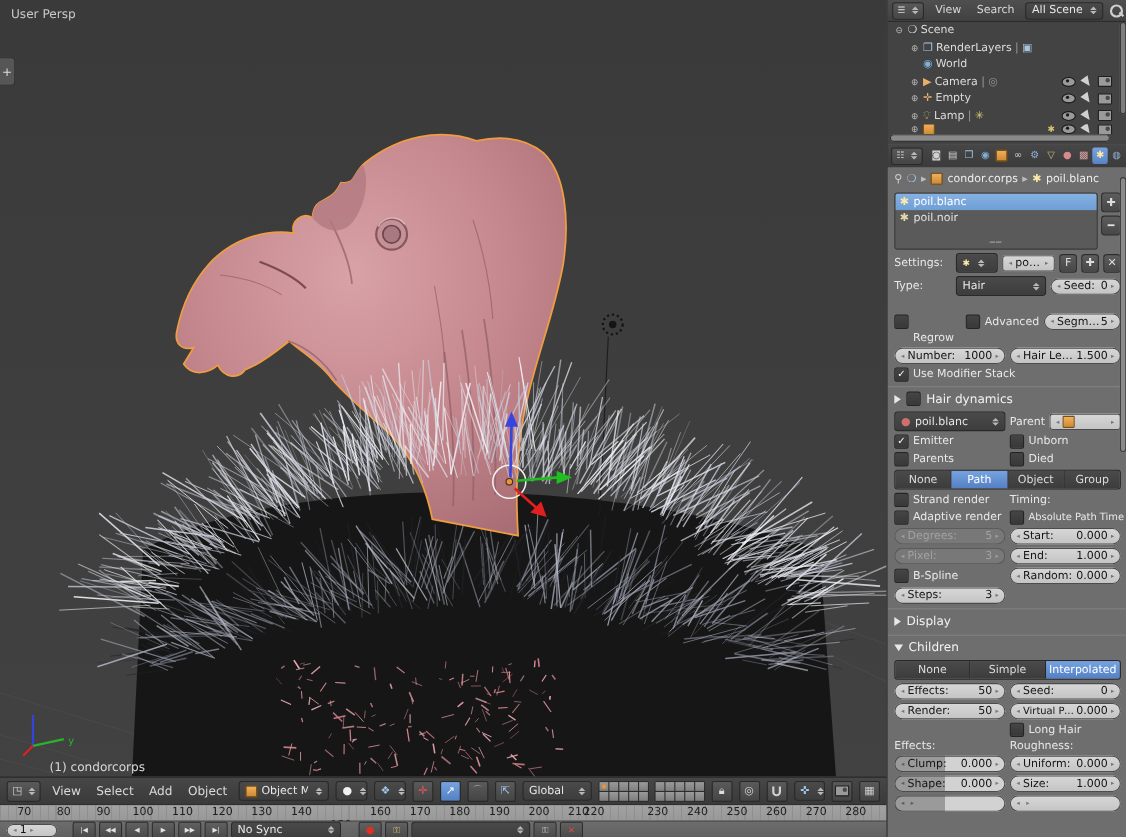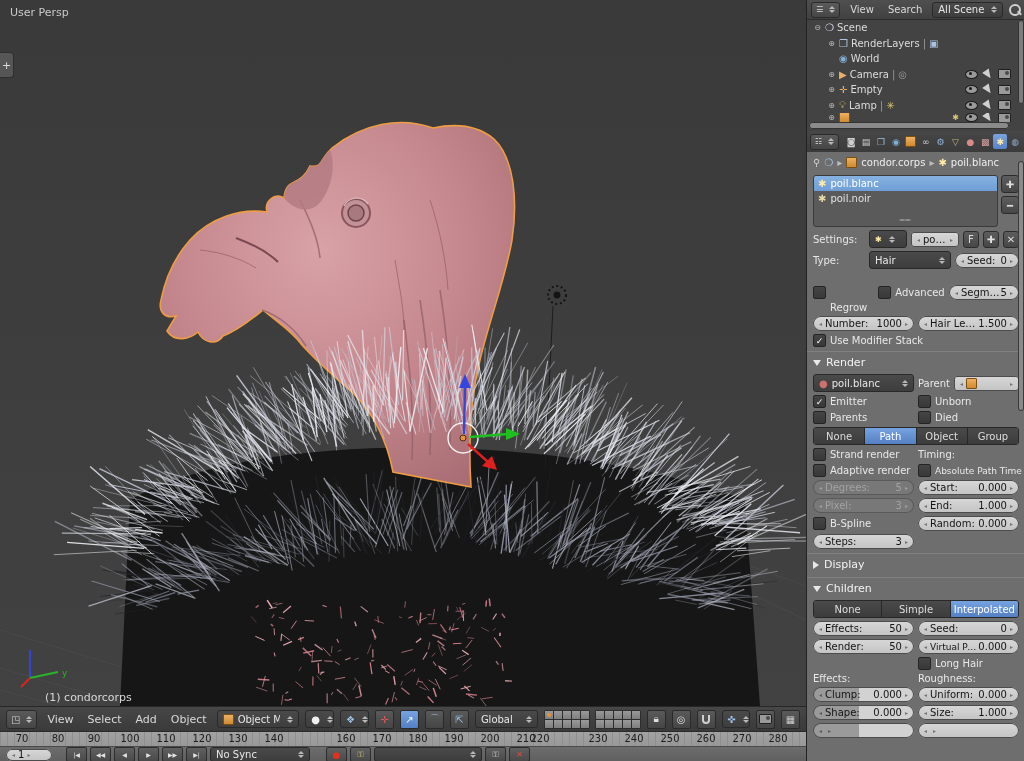--- a/index.html
+++ b/index.html
@@ -1690,25 +1690,26 @@
               <span class="pl">Hair Length:</span>
               <span class="pv">1.500</span>
             </div>
           </div>
         </div>
         <div class="row">
           <span class="cb">✓</span>
           <span class="lab">Use Modifier Stack</span>
         </div>
 
-
         <div class="phdr">
-          <span class="tri-d"></span>
-          <span>Render</span>
-        </div>
+          <span class="tri-r"></span>
+          <span class="cb"></span>
+          <span>Hair dynamics</span>
+        </div>
+
         <div class="row">
           <div class="col">
             <div class="dd" style="flex:1;">
               <span class="glyph" style="color:#cf7070;">●</span>
               <span class="dt">poil.blanc</span>
               <span class="updn">
                   <i class="u"></i>
                   <i class="d"></i>
                 </span>
             </div>

